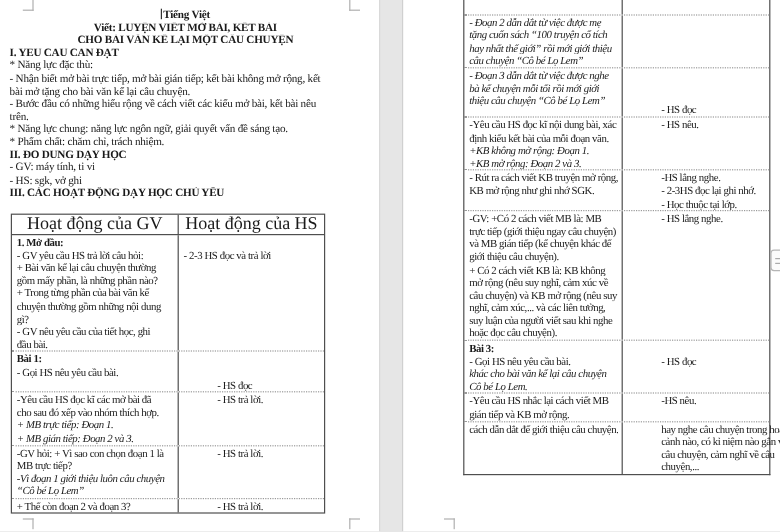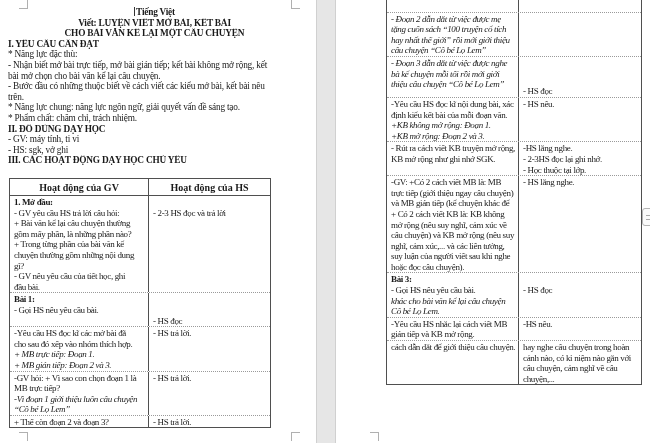--- a/index.html
+++ b/index.html
@@ -18,26 +18,26 @@
   .i{font-style:italic;}
   .c{text-align:center;}
 
   .head{position:absolute;left:8px;top:7px;width:293px;}
 
   .tbl{position:absolute;border:1px solid #4f4f4f;background:#fff;}
   #t1{left:9px;top:178px;width:260px;}
   #t2{left:50px;top:0;width:254px;border-top:none;}
 
   .thead{display:flex;border-bottom:1px solid #4f4f4f;}
-  .thc{text-align:center;font-weight:bold;font-size:10px;line-height:11px;padding:3px 0 2px;}
+  .thc{text-align:center;font-weight:normal;font-size:15px;line-height:11px;padding:3px 0 2px;}
   .thead .g{width:138px;border-right:1px solid #4f4f4f;}
   .thead .h{flex:1;}
 
   .trow{display:flex;}
-  .trow + .trow{border-top:1px dotted #9a9a9a;}
+  .trow + .trow{border-top:1px dotted #9a9a9a;gap:28px;}
   .cell{padding:1px 3px 0 4px;}
   .cell .ln{font-size:9px;letter-spacing:-0.35px;}
   #t1 .cgv{width:131px;border-right:1px solid #4f4f4f;}
   #t2 .cgv{width:124px;border-right:1px solid #4f4f4f;}
   .chs{flex:1;}
   .mh40{min-height:40px;}
   .bot{display:flex;flex-direction:column;justify-content:flex-end;}
 
   .crop{position:absolute;width:8px;height:8px;}
   .crop.rt{border-right:1px solid #b0b0b0;border-bottom:1px solid #b0b0b0;}
@@ -60,22 +60,22 @@
 <body>
 
 <div class="page" id="pg1">
   <div class="head">
     <div class="ln c b"><span class="cursor"></span><span>Tiếng Việt</span></div>
     <div class="ln c b">Viết: LUYỆN VIẾT MỞ BÀI, KẾT BÀI</div>
     <div class="ln c b">CHO BÀI VĂN KỂ LẠI MỘT CÂU CHUYỆN</div>
     <div class="ln b">I. YÊU CẦU CẦN ĐẠT</div>
     <div class="ln">* Năng lực đặc thù:</div>
     <div class="ln">- Nhận biết mở bài trực tiếp, mở bài gián tiếp; kết bài không mở rộng, kết</div>
-    <div class="ln">bài mở chọn cho bài văn kể lại câu chuyện.</div>
-    <div class="ln">- Bước đầu có những thuộc biết về cách viết các kiểu mở bài, kết bài nêu</div>
+    <div class="ln">bài mở tặng cho bài văn kể lại câu chuyện.</div>
+    <div class="ln">- Bước đầu có những hiểu rộng về cách viết các kiểu mở bài, kết bài nêu</div>
     <div class="ln">trên.</div>
     <div class="ln">* Năng lực chung: năng lực ngôn ngữ, giải quyết vấn đề sáng tạo.</div>
     <div class="ln">* Phẩm chất: chăm chỉ, trách nhiệm.</div>
     <div class="ln b">II. ĐỒ DÙNG DẠY HỌC</div>
     <div class="ln">- GV: máy tính, ti vi</div>
     <div class="ln">- HS: sgk, vở ghi</div>
     <div class="ln b">III. CÁC HOẠT ĐỘNG DẠY HỌC CHỦ YẾU</div>
   </div>
 
   <div class="tbl" id="t1">
@@ -195,20 +195,21 @@
         <div class="ln">-HS lắng nghe.</div>
         <div class="ln">- 2-3HS đọc lại ghi nhớ.</div>
         <div class="ln">- Học thuộc tại lớp.</div>
       </div>
     </div>
     <div class="trow">
       <div class="cell cgv">
         <div class="ln">-GV: +Có 2 cách viết MB là: MB</div>
         <div class="ln">trực tiếp (giới thiệu ngay câu chuyện)</div>
         <div class="ln">và MB gián tiếp (kể chuyện khác để</div>
+        <div class="ln">giới thiệu câu chuyện).</div>
         <div class="ln">+ Có 2 cách viết KB là: KB không</div>
         <div class="ln">mở rộng (nêu suy nghĩ, cảm xúc về</div>
         <div class="ln">câu chuyện) và KB mở rộng (nêu suy</div>
         <div class="ln">nghĩ, cảm xúc,... và các liên tưởng,</div>
         <div class="ln">suy luận của người viết sau khi nghe</div>
         <div class="ln">hoặc đọc câu chuyện).</div>
       </div>
       <div class="cell chs">
         <div class="ln">- HS lắng nghe.</div>
       </div>

